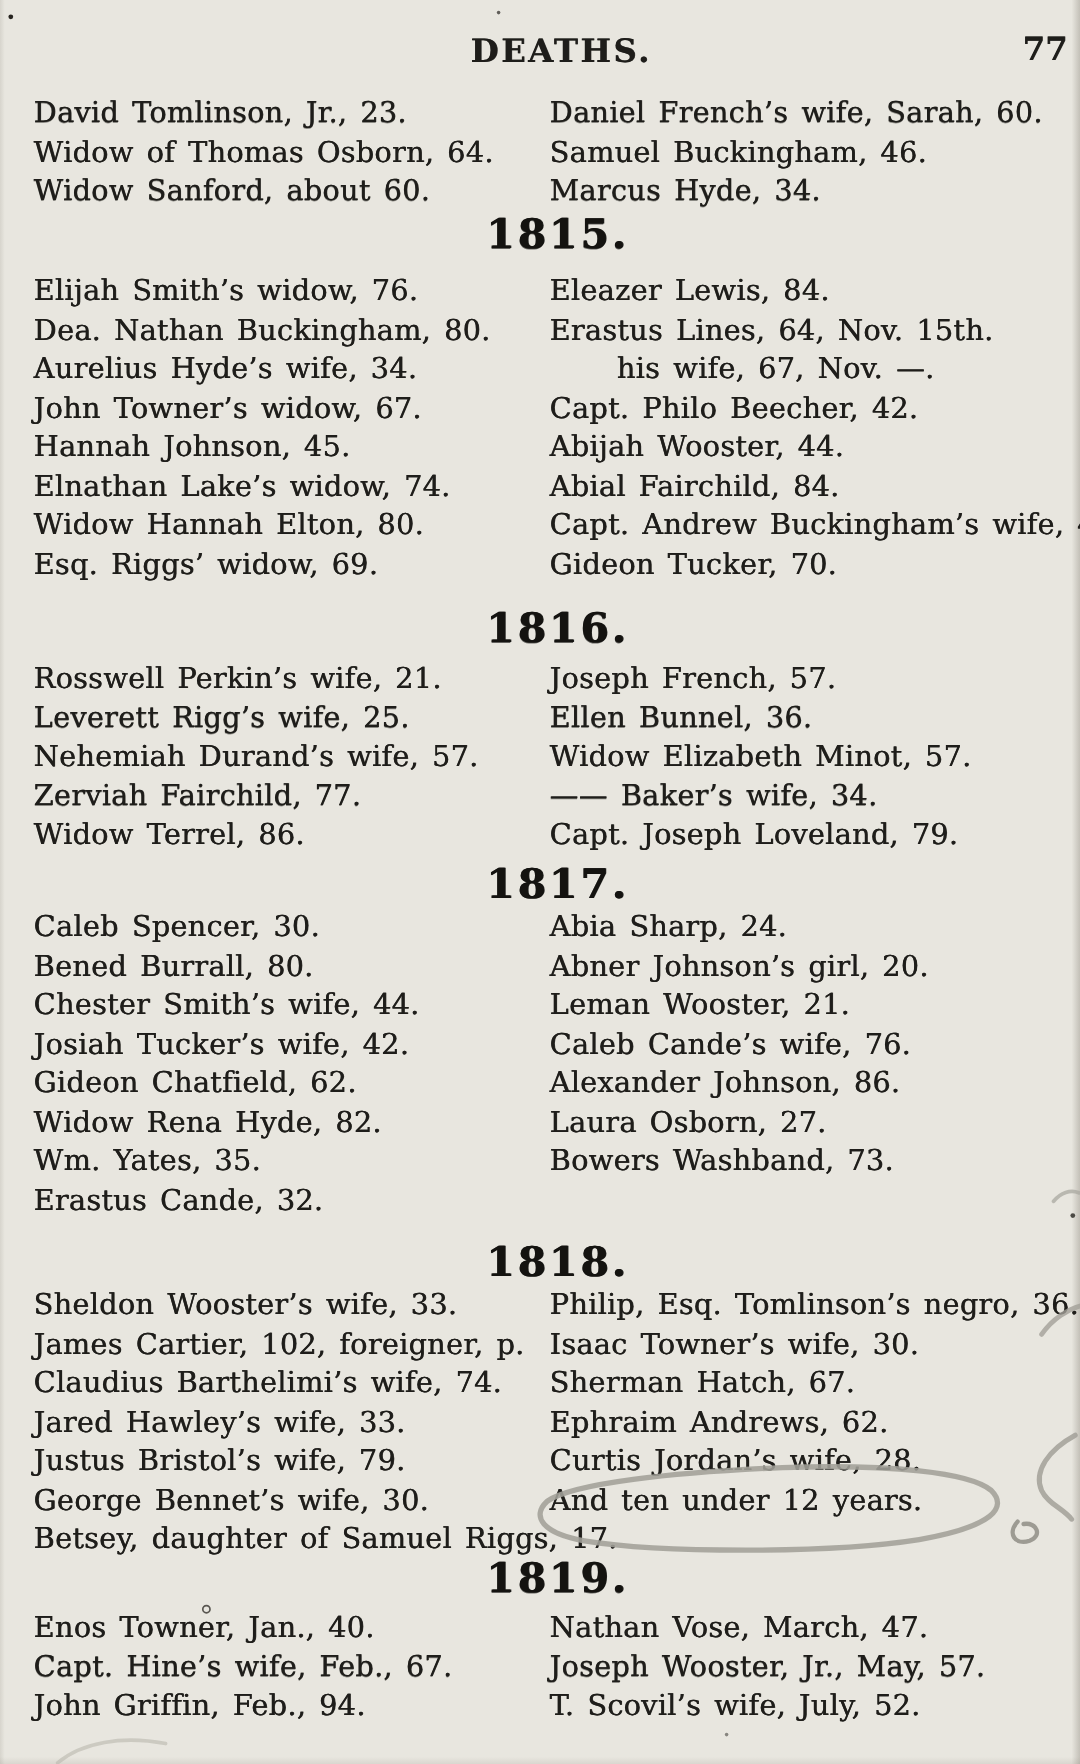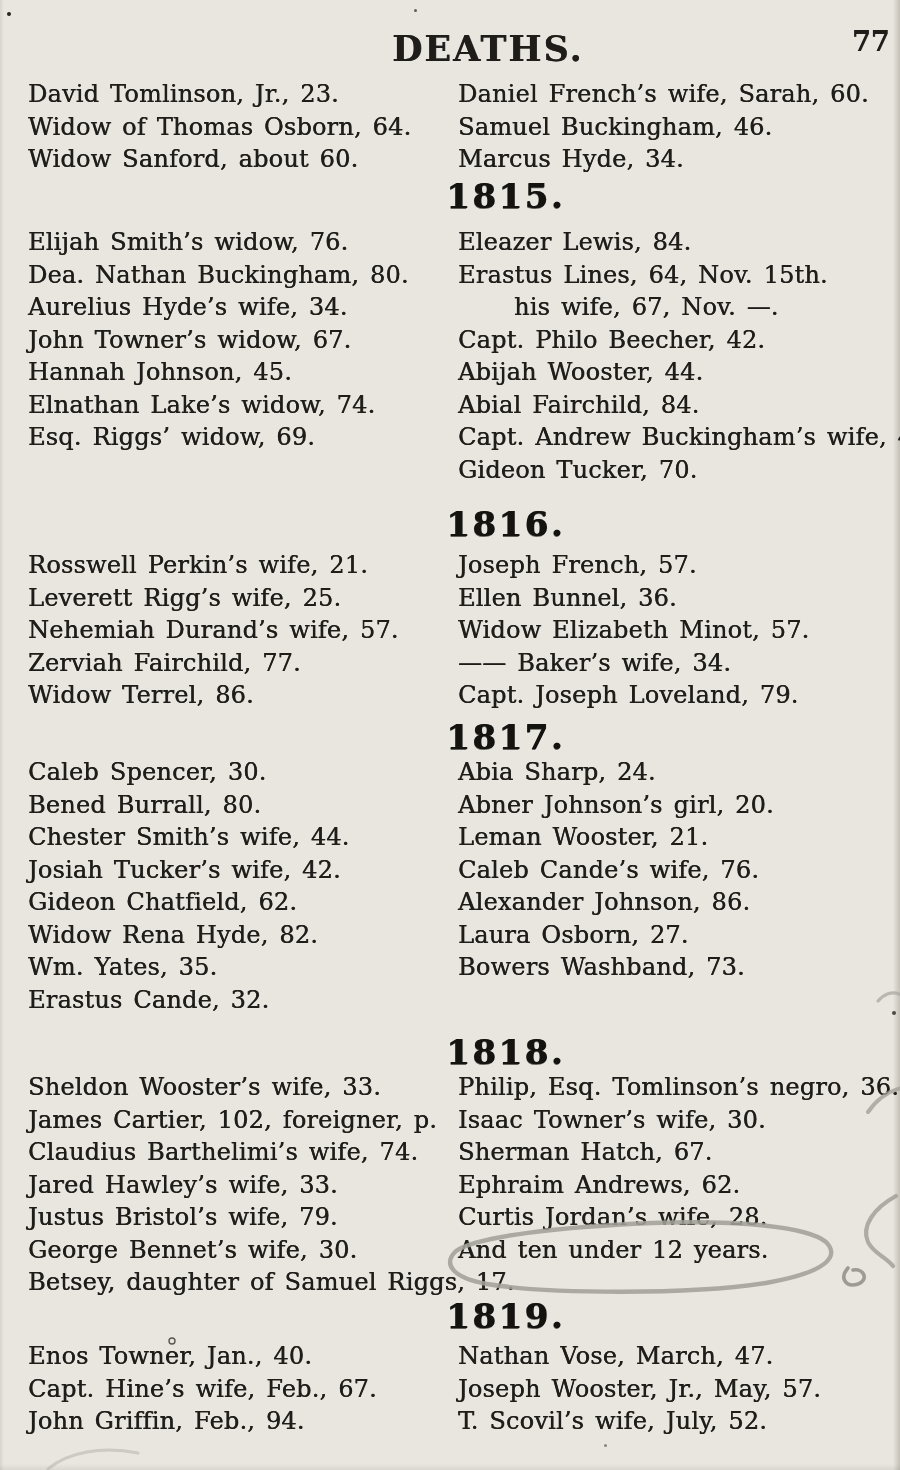--- a/index.html
+++ b/index.html
@@ -18,21 +18,21 @@
   }
   .edge-right{position:absolute;top:0;right:0;width:7px;height:100%;
     background:linear-gradient(to left, rgba(110,104,92,0.30), rgba(110,104,92,0) 100%);}
   .edge-left{position:absolute;top:0;left:0;width:4px;height:100%;
     background:linear-gradient(to right, rgba(110,104,92,0.14), rgba(110,104,92,0) 100%);}
   .edge-bottom{position:absolute;left:0;bottom:0;width:100%;height:6px;
     background:linear-gradient(to top, rgba(110,104,92,0.12), rgba(110,104,92,0) 100%);}
 
   .title{
     position:absolute;left:392px;top:28px;
-    font-size:35px;font-weight:bold;letter-spacing:2px;
+    font-size:27px;font-weight:bold;letter-spacing:2px;
     text-shadow:0.4px 0 0 rgba(20,20,18,.8);
     white-space:nowrap;
   }
   .pagenum{
     position:absolute;left:852px;top:26px;
     font-size:27px;font-weight:bold;
     text-shadow:0.4px 0 0 rgba(20,20,18,.8);
   }
 
   .section{position:absolute;left:0;width:900px;}
@@ -48,21 +48,20 @@
     text-shadow:0.38px 0 0 rgba(25,24,20,.8), 0 0.25px 0 rgba(25,24,20,.45);
   }
   .entry.indent{padding-left:56px;}
 
   .year-header{
     position:absolute;left:405px;
     font-size:34px;font-weight:bold;letter-spacing:2.5px;line-height:36px;
     color:#141310;
     text-shadow:0.9px 0 0 rgba(10,10,8,.9), 0 0.5px 0 rgba(10,10,8,.6);
     white-space:nowrap;
-    margin-left:41px;
   }
   .sec0{top:78px;}
   .yh1{top:178px;}
   .sec1{top:226px;}
   .yh2{top:506px;}
   .sec2{top:549px;}
   .yh3{top:719px;}
   .sec3{top:756px;}
   .yh4{top:1034px;}
   .sec4{top:1071px;}
@@ -99,20 +98,21 @@
 
   <div class="year-header yh1">1815.</div>
   <div class="section sec1">
     <div class="col left">
         <div class="entry">Elijah Smith’s widow, 76.</div>
         <div class="entry">Dea. Nathan Buckingham, 80.</div>
         <div class="entry">Aurelius Hyde’s wife, 34.</div>
         <div class="entry">John Towner’s widow, 67.</div>
         <div class="entry">Hannah Johnson, 45.</div>
         <div class="entry">Elnathan Lake’s widow, 74.</div>
+        <div class="entry">Widow Hannah Elton, 80.</div>
         <div class="entry">Esq. Riggs’ widow, 69.</div>
       </div>
     <div class="col right">
         <div class="entry">Eleazer Lewis, 84.</div>
         <div class="entry">Erastus Lines, 64, Nov. 15th.</div>
         <div class="entry indent">his wife, 67, Nov. —.</div>
         <div class="entry">Capt. Philo Beecher, 42.</div>
         <div class="entry">Abijah Wooster, 44.</div>
         <div class="entry">Abial Fairchild, 84.</div>
         <div class="entry">Capt. Andrew Buckingham’s wife, 42.</div>

